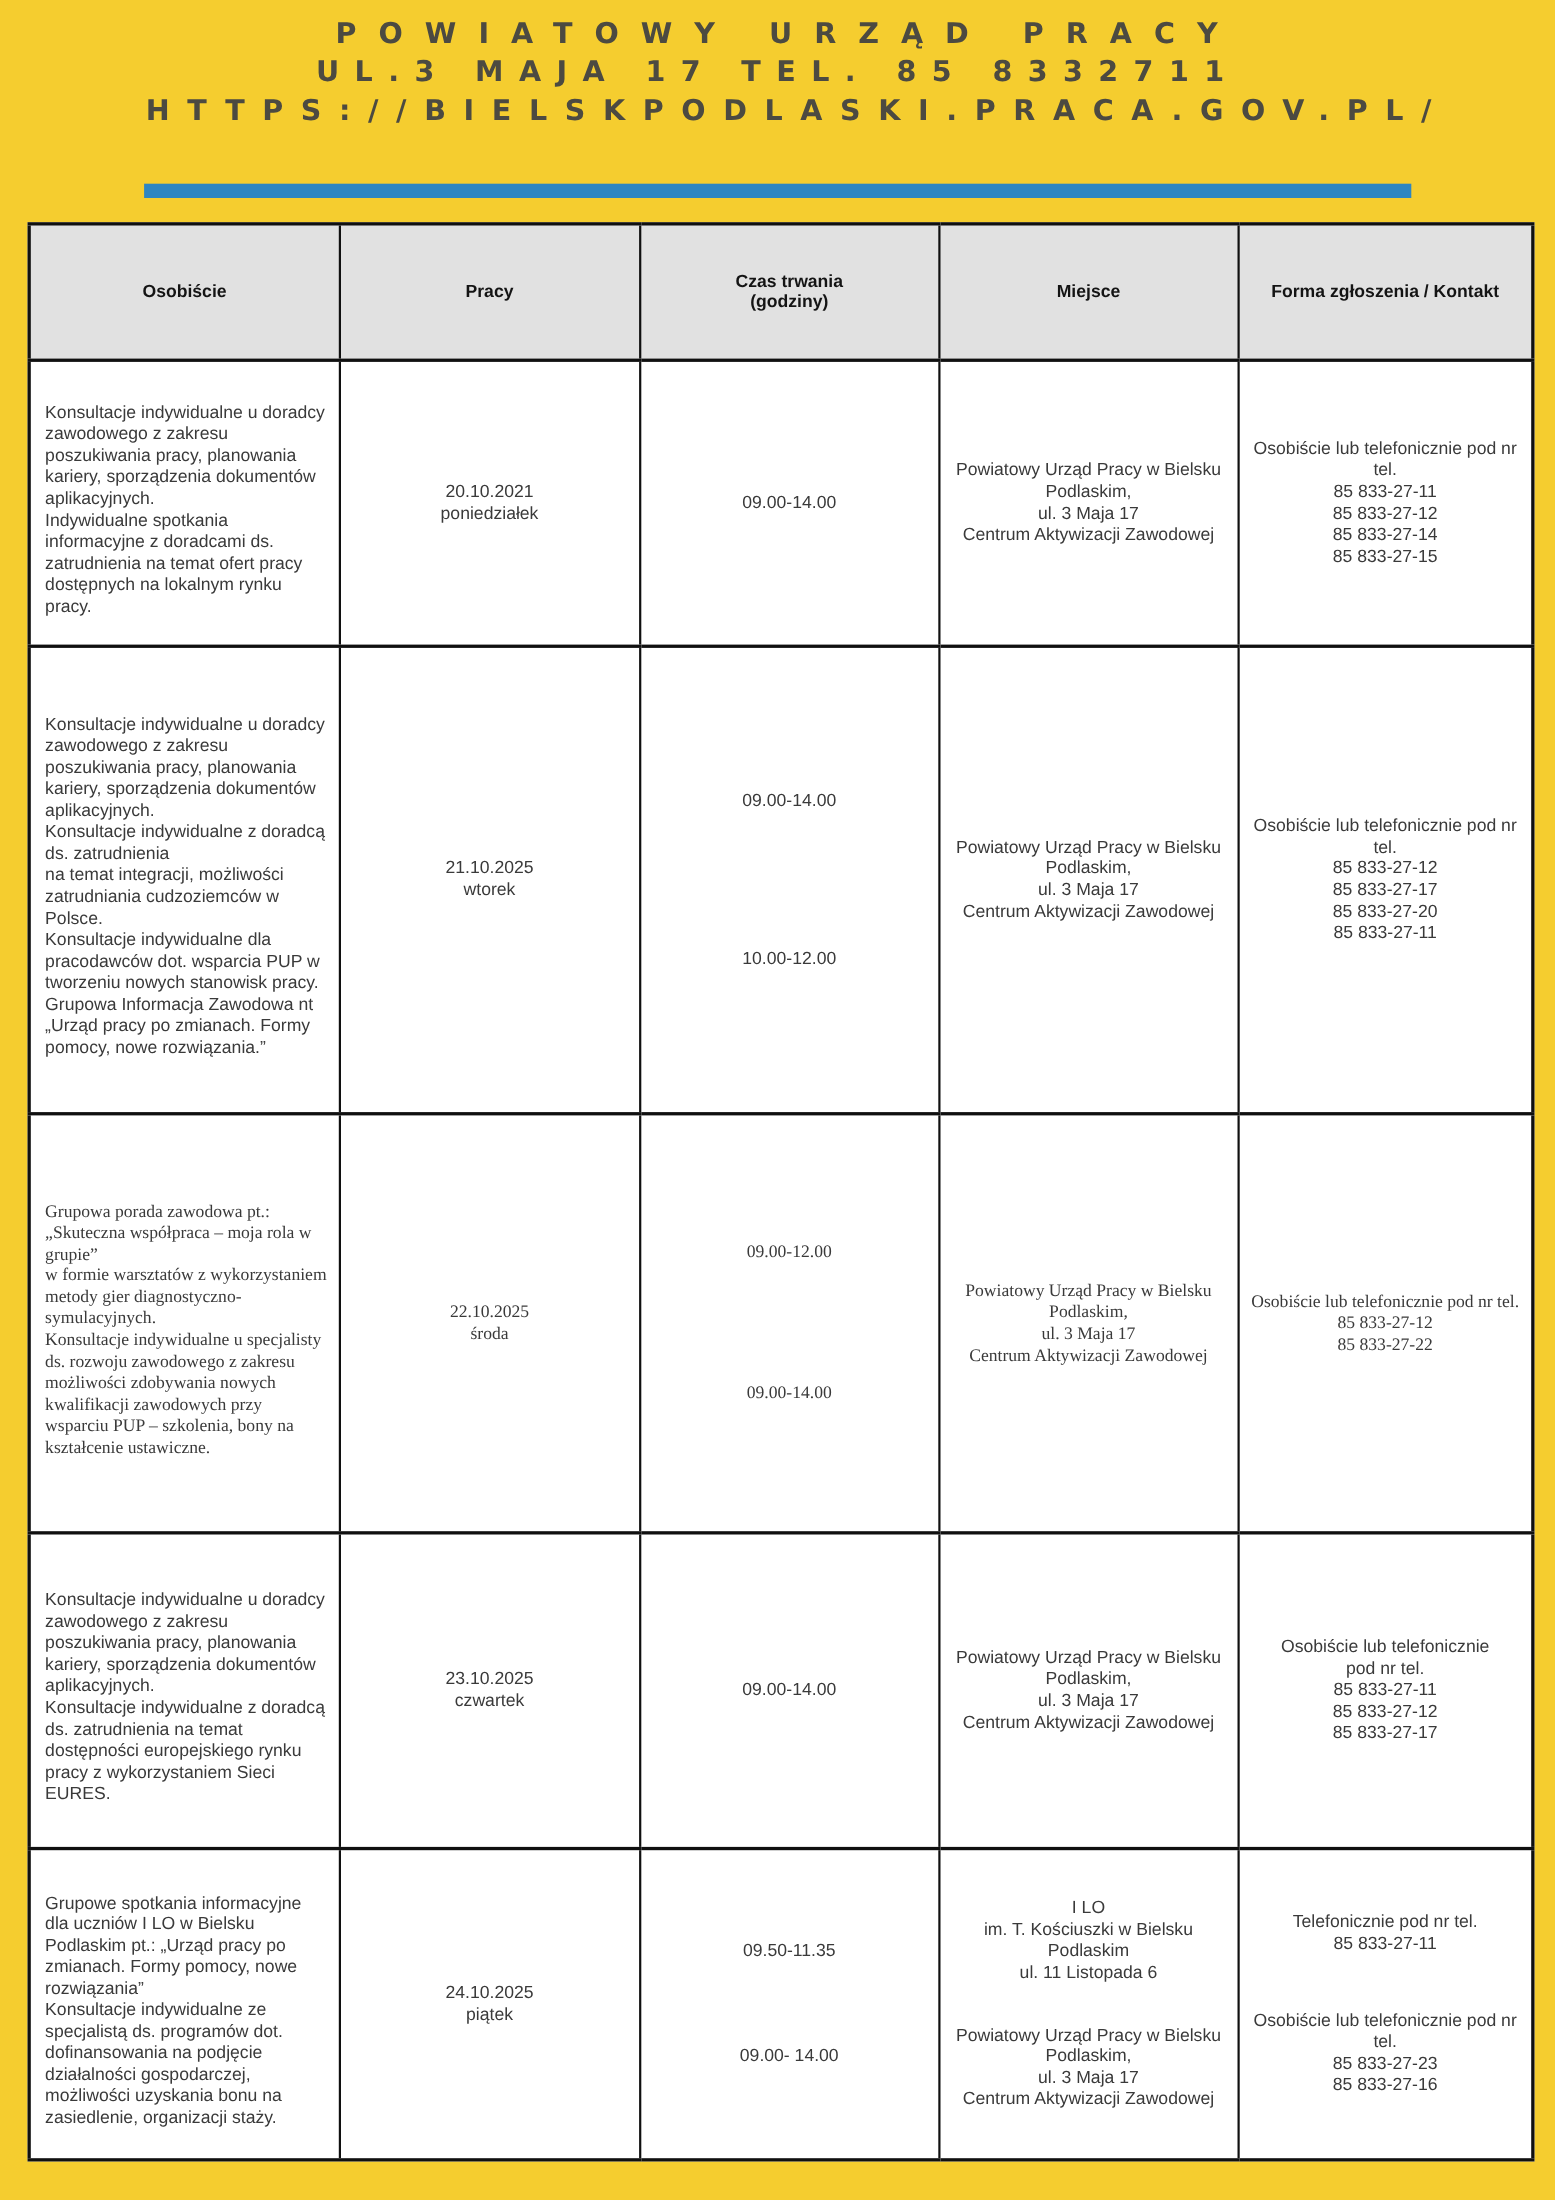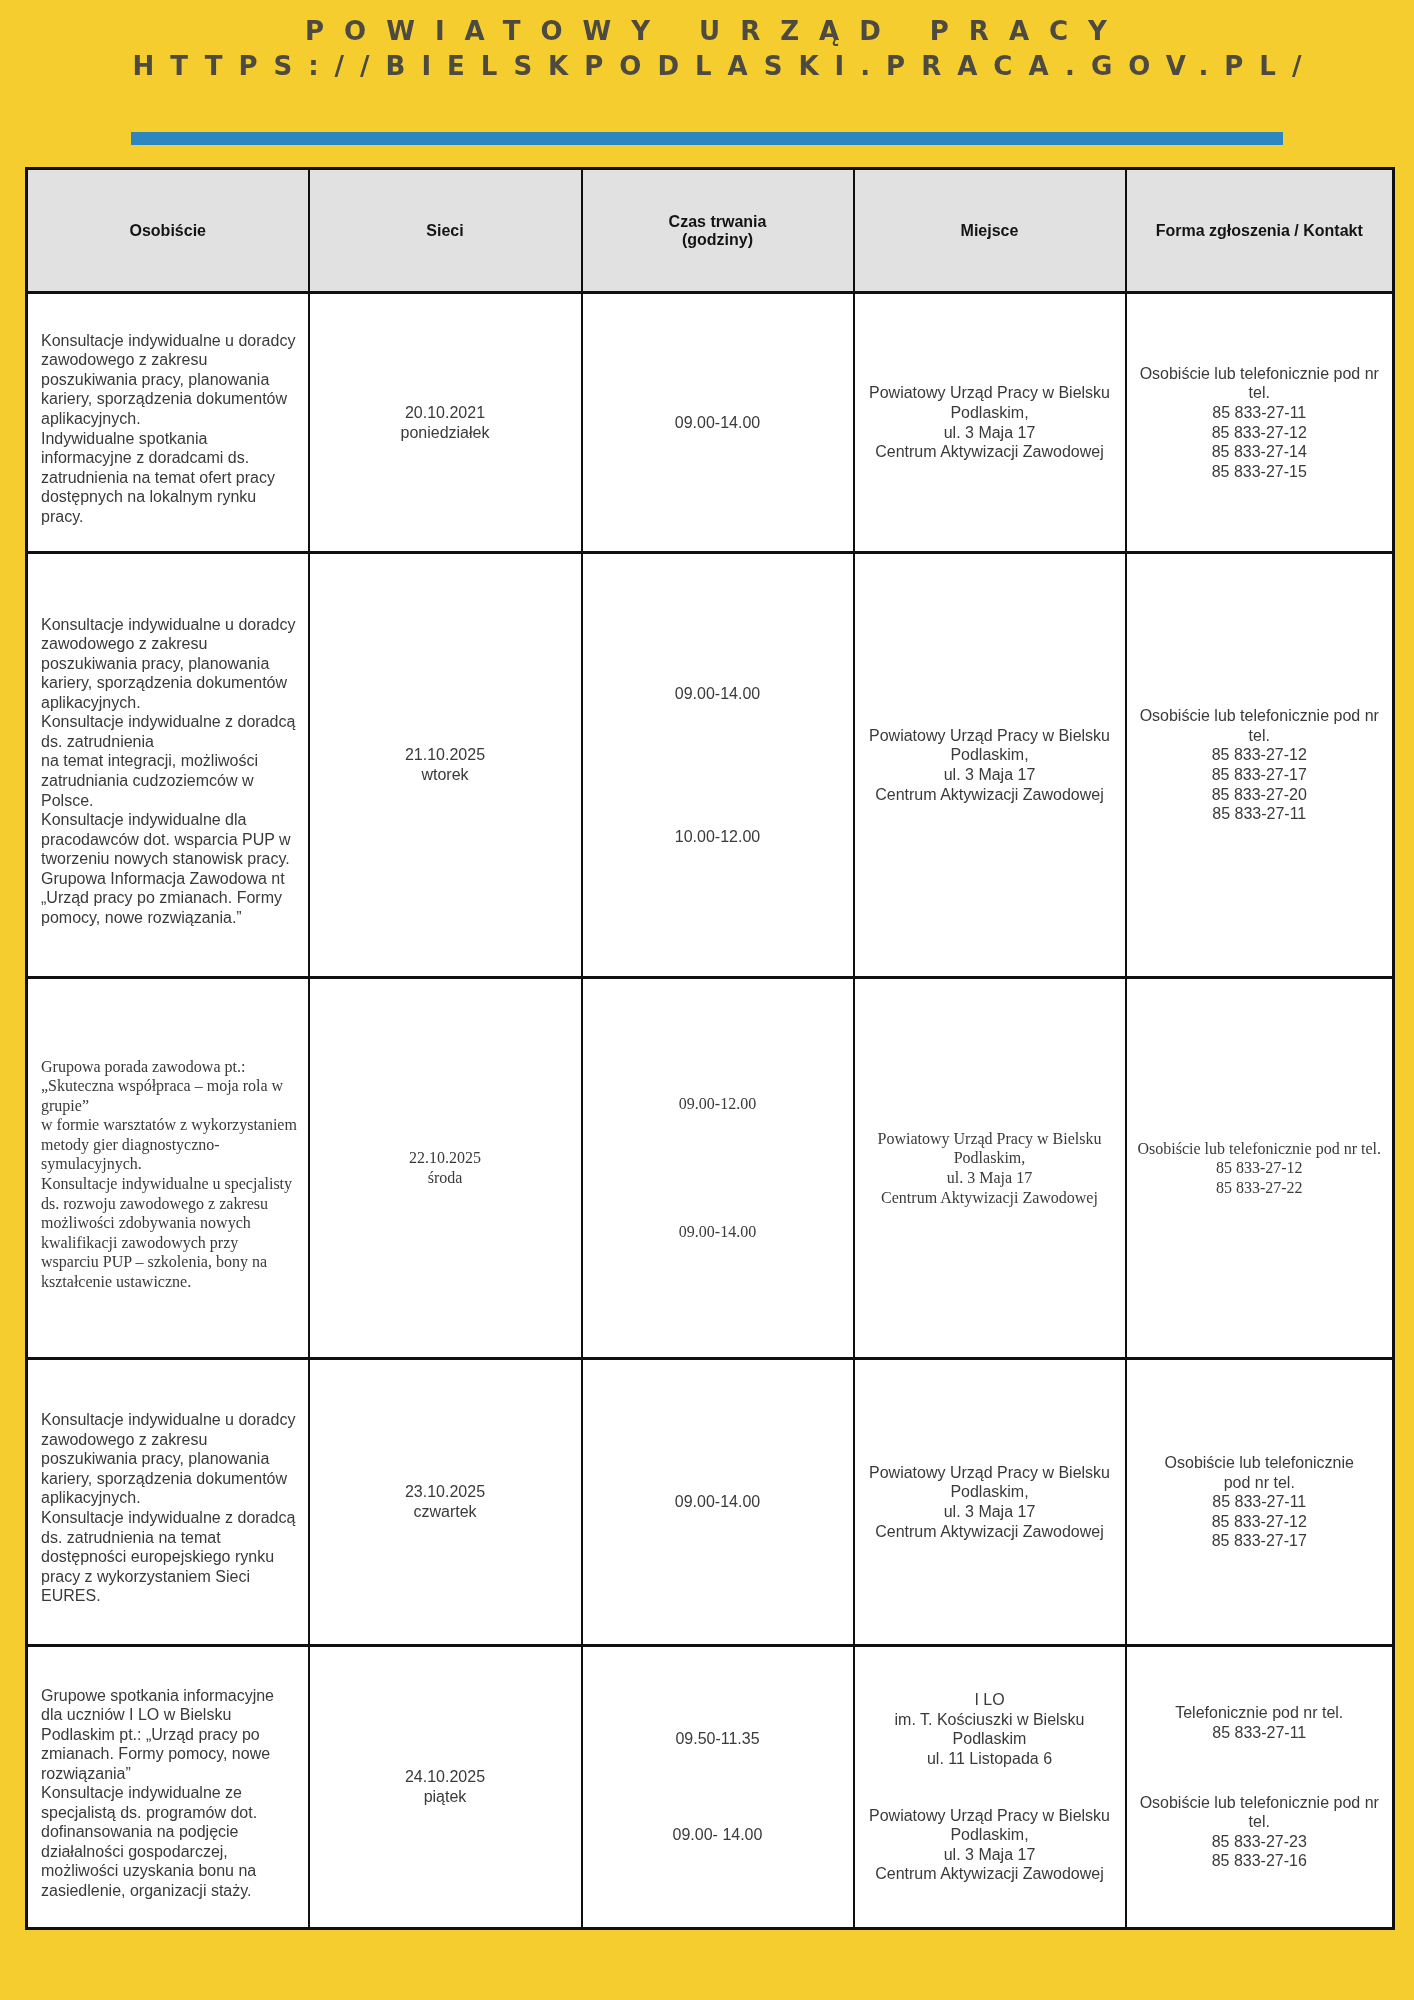--- a/index.html
+++ b/index.html
@@ -44,37 +44,38 @@
   tr.r4{height:287px;}
   tr.r5{height:278px;}
 </style>
 </head>
 <body>
 
 <div class="page">
 
   <div class="masthead">
     <div class="l ls1">POWIATOWY URZĄD PRACY</div>
+    <div class="l ls3">UL.3 MAJA 17 TEL. 85 8332711</div>
     <div class="l ls4">HTTPS://BIELSKPODLASKI.PRACA.GOV.PL/</div>
   </div>
 
   <div class="bar"></div>
 
   <table class="sched">
     <colgroup>
       <col style="width:282px">
         <col style="width:273px">
         <col style="width:272px">
         <col style="width:272px">
         <col style="width:268px">
     </colgroup>
     <thead>
       <tr>
         <th>Osobiście</th>
-        <th>Sieci</th>
+        <th>Pracy</th>
         <th>Czas trwania
 (godziny)</th>
         <th>Miejsce</th>
         <th>Forma zgłoszenia / Kontakt</th>
       </tr>
     </thead>
     <tbody>
 
       <tr class="r1">
         <td class="a">

